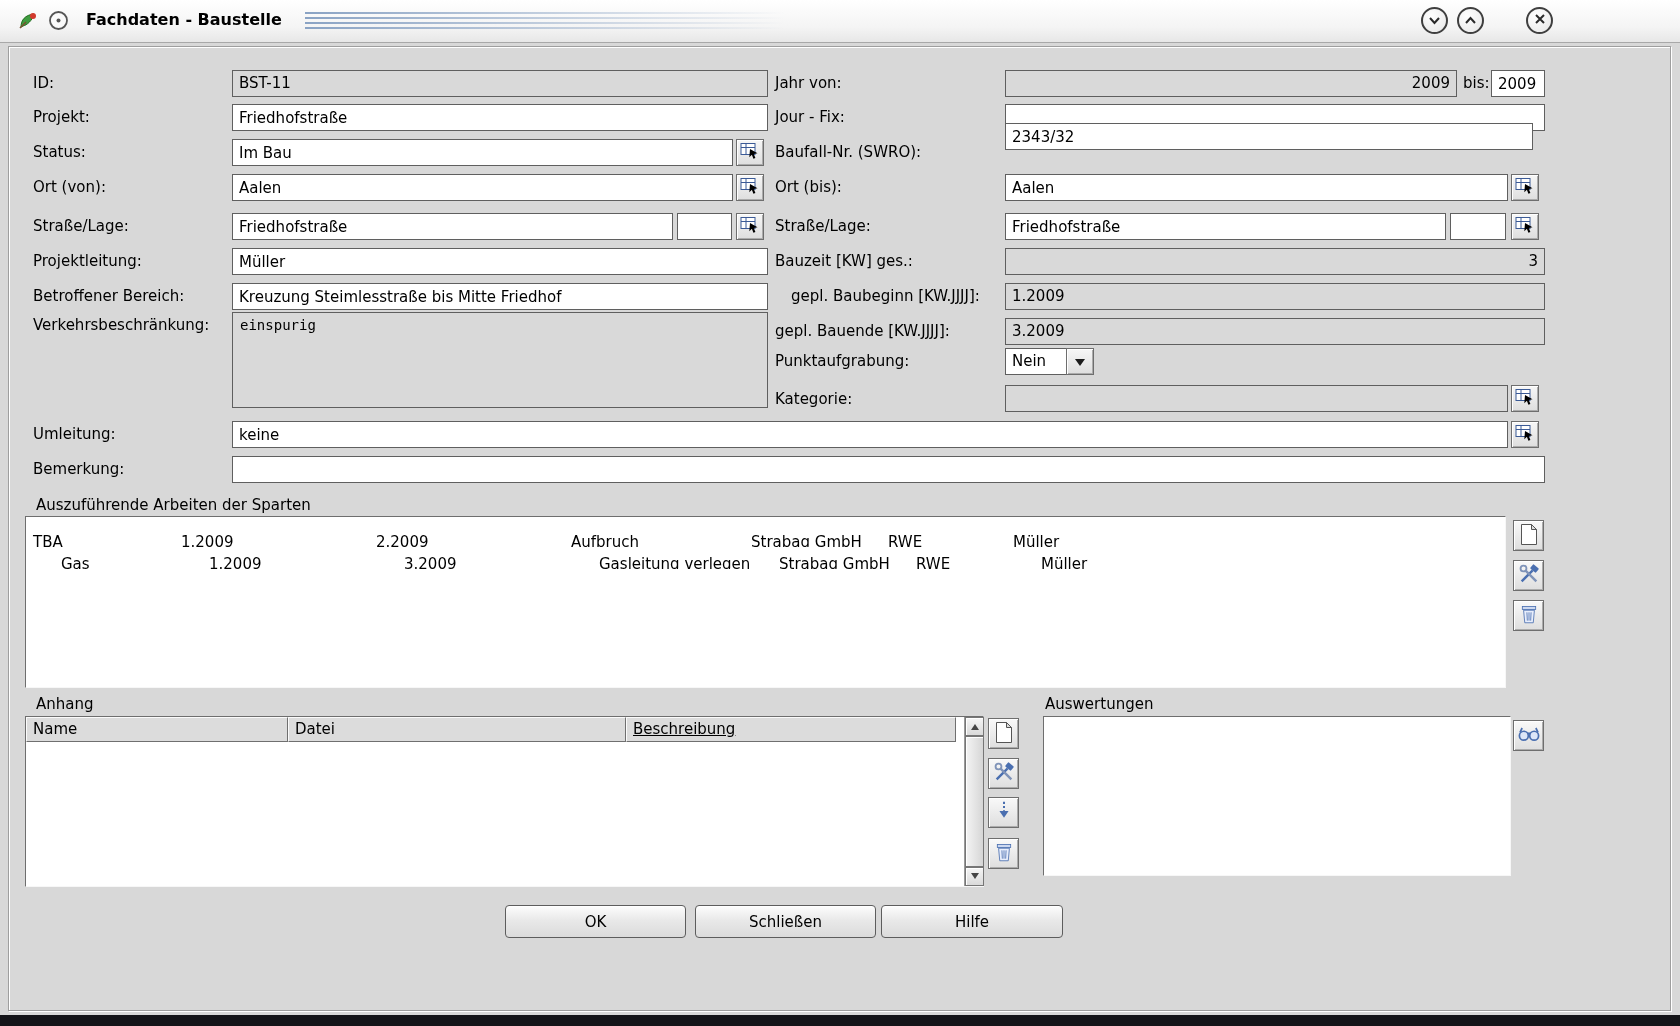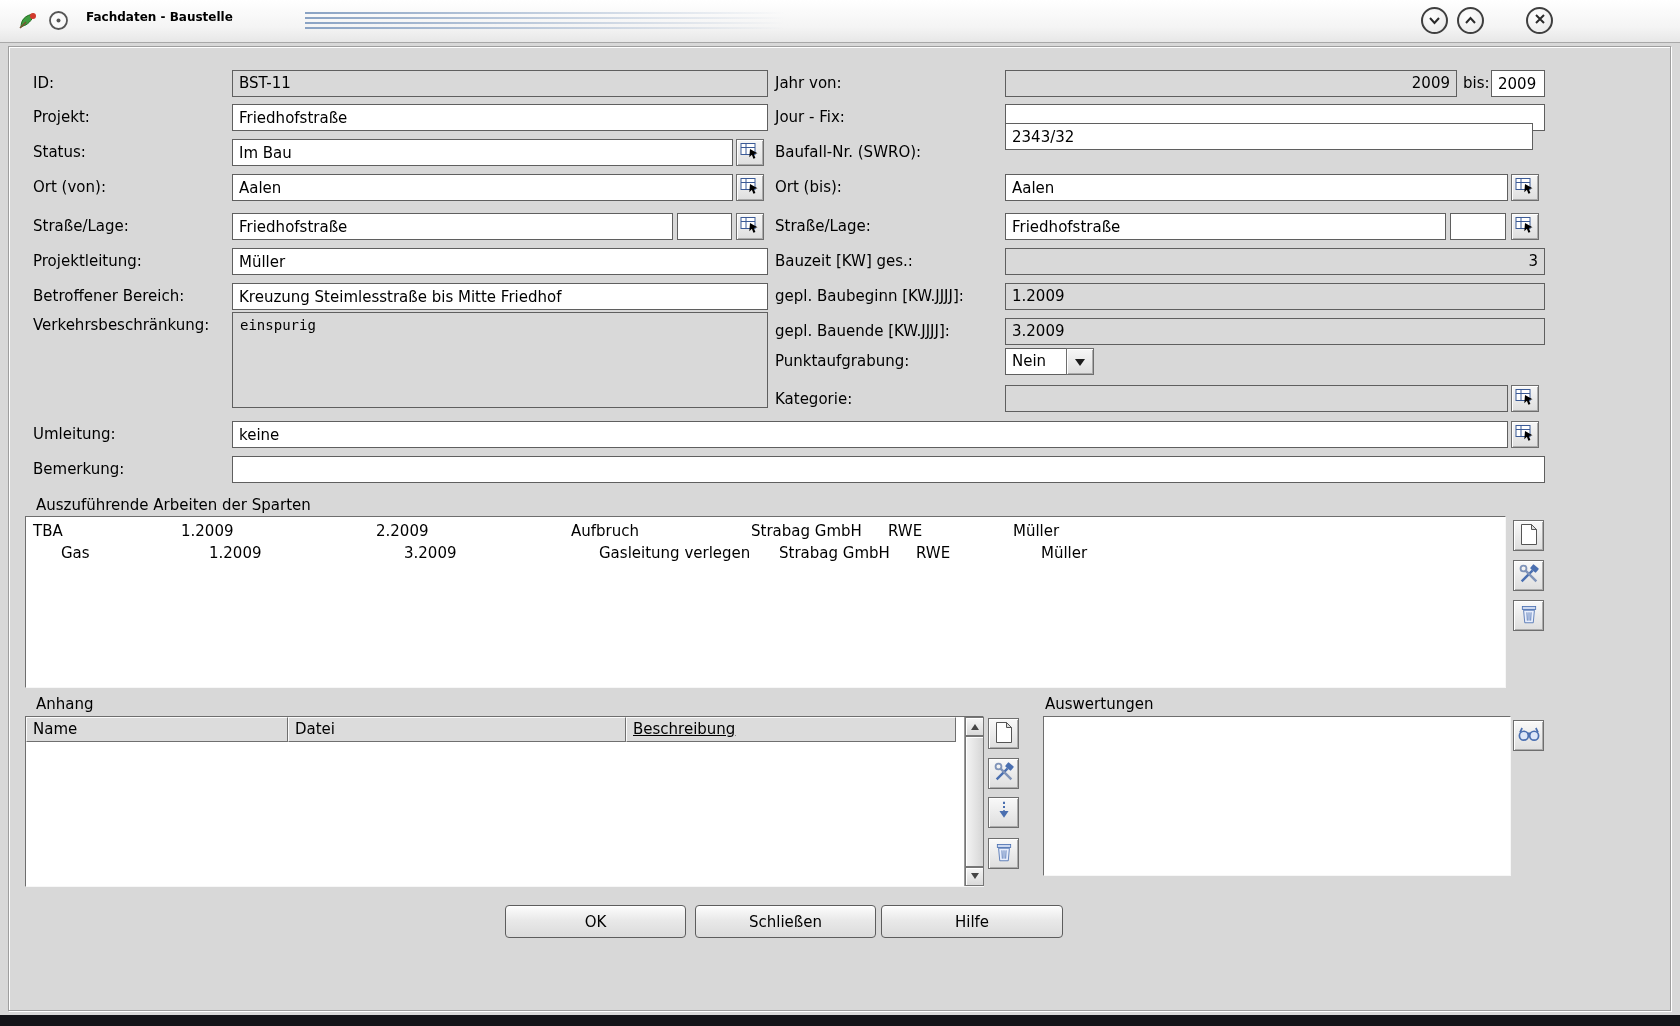--- a/index.html
+++ b/index.html
@@ -3,21 +3,21 @@
 <meta charset="utf-8">
 <style>
   html,body{margin:0;padding:0}
   body{position:relative;width:1680px;height:1026px;background:#d8d8d8;
        font-family:"DejaVu Sans","Liberation Sans",sans-serif;font-size:15px;color:#000;overflow:hidden}
 
   
   .titlebar{position:absolute;left:0;top:0;width:1680px;height:42px;
             background:linear-gradient(#ffffff,#f4f4f4 65%,#e7e7e7);border-bottom:1px solid #a8a8a8}
   .tb-icon{position:absolute;display:block}
-  .title-text{position:absolute;left:86px;top:10px;font-size:12px;font-weight:bold;white-space:nowrap}
+  .title-text{position:absolute;left:86px;top:10px;font-size:16px;font-weight:bold;white-space:nowrap}
   .stripes{position:absolute;left:305px;top:0;width:480px;height:42px}
   .stripe{position:absolute;left:0;width:100%;height:2px;
           background:linear-gradient(to right,#8aa3c4,rgba(244,247,251,0))}
   .winbtn{position:absolute;top:7px;width:27px;height:27px;border-radius:50%;border:2px solid #3f3f3f;
           background:radial-gradient(circle at 35% 30%,#ffffff,#e6e6e6);
           display:flex;align-items:center;justify-content:center;padding:0;cursor:pointer}
 
   
   .panel{position:absolute;left:8px;top:46px;width:1663px;height:965px;box-sizing:border-box;
          border:1px solid #9e9e9e;box-shadow:inset 1px 1px 0 #ffffff,1px 1px 0 #ffffff;background:#d8d8d8}
@@ -45,21 +45,21 @@
   .tri-down{width:0;height:0;border:5px solid transparent;border-top:7px solid #1d1d1d;margin-top:6px}
 
   
   .tframe{position:absolute;background:#fff;box-sizing:border-box;border:1px solid;
           border-color:#6e6e6e #f7f7f7 #f7f7f7 #6e6e6e}
   .tbl{position:absolute;left:0;top:0;right:0;bottom:0;overflow:hidden}
   .tbl-head{display:flex;height:25px}
   .tbl-hcell{box-sizing:border-box;height:25px;padding:2px 6px;background:#dcdcdc;border:1px solid;
              border-color:#fbfbfb #6f6f6f #6f6f6f #fbfbfb;white-space:nowrap;overflow:hidden;line-height:19px}
   .tbl-row{display:flex;height:22px;background:#fff}
-  .tbl-cell{box-sizing:border-box;padding:4px 7px;white-space:nowrap;overflow:hidden;line-height:20px}
+  .tbl-cell{box-sizing:border-box;padding:15px 7px;white-space:nowrap;overflow:hidden;line-height:20px}
 
   
   .vscroll{position:absolute;top:0;right:0;width:19px;height:100%;background:#ececec;border-left:1px solid #9a9a9a;box-sizing:border-box}
   .sbtn{position:absolute;left:0;width:19px;height:19px;background:linear-gradient(#f5f5f5,#dadada);
         border:1px solid #767676;box-shadow:inset 1px 1px 0 #fff;box-sizing:border-box;
         display:flex;align-items:center;justify-content:center;cursor:pointer}
   .sbtn.up{top:0}.sbtn.down{bottom:0}
   .sthumb{position:absolute;left:0;top:19px;bottom:19px;width:19px;cursor:pointer;
           background:linear-gradient(to right,#f4f4f4,#d6d6d6);border:1px solid #767676;
           box-shadow:inset 1px 1px 0 #fff;box-sizing:border-box}
@@ -209,21 +209,21 @@
         <line x1="1" y1="6.5" x2="15" y2="6.5" stroke="#3b5a96"></line>
         <line x1="6" y1="2.5" x2="6" y2="13.5" stroke="#3b5a96"></line>
         <path d="M10 8 L17.5 12.2 L13.8 12.9 L15.4 17 L13.4 17.7 L11.9 13.7 L9.3 16.2 Z" fill="#000"></path>
       </svg>
   </span>
 </button>
 
 <span class="lbl" style="left:775px;top:252px">Bauzeit [KW] ges.:</span>
 <div class="field ro num" style="left:1005px;top:248px;width:540px">3</div>
 
-<span class="lbl" style="left:775px;top:287px">gepl. Baubeginn [KW.JJJJ]:</span>
+<span class="lbl" style="left:791px;top:287px">gepl. Baubeginn [KW.JJJJ]:</span>
 <div class="field ro" style="left:1005px;top:283px;width:540px">1.2009</div>
 
 <span class="lbl" style="left:775px;top:322px">gepl. Bauende [KW.JJJJ]:</span>
 <div class="field ro" style="left:1005px;top:318px;width:540px">3.2009</div>
 
 <span class="lbl" style="left:775px;top:352px">Punktaufgrabung:</span>
 <div class="field" style="left:1005px;top:348px;width:62px">Nein</div>
 <button class="pickbtn" style="left:1066px;top:348px">
   <span class="tri-down"></span>
 </button>

